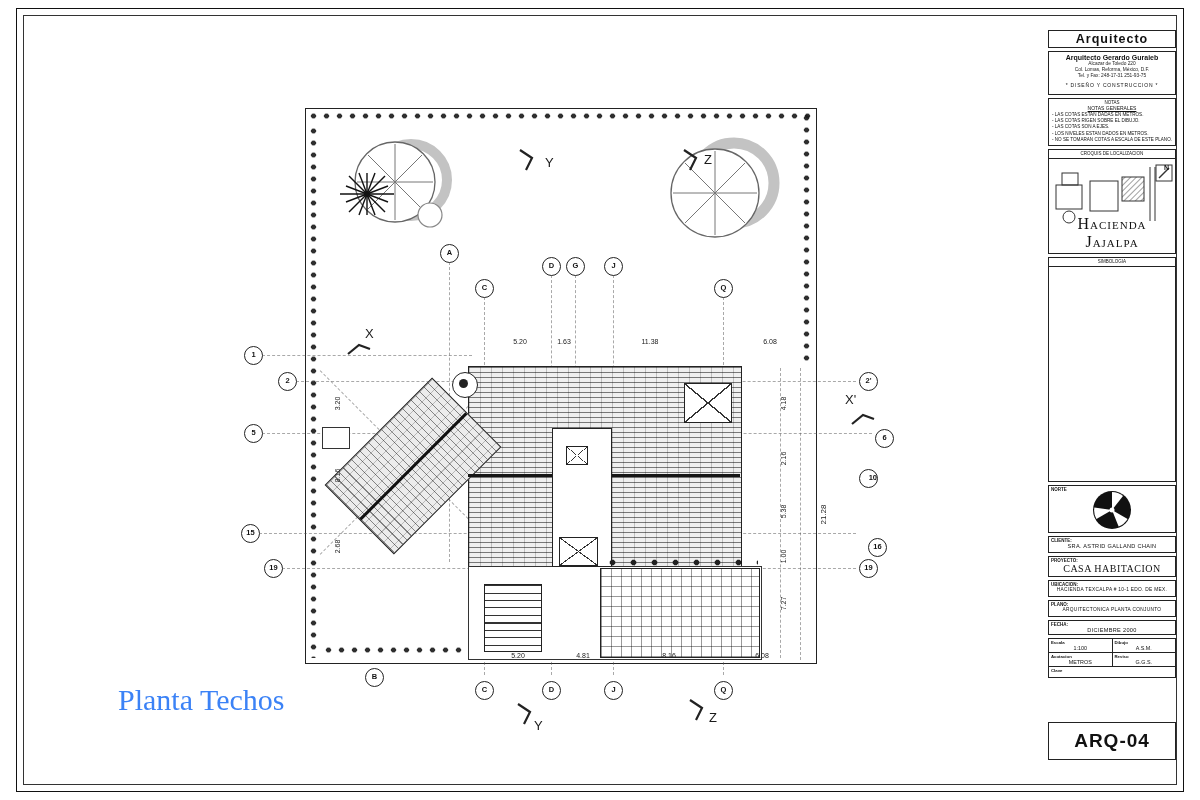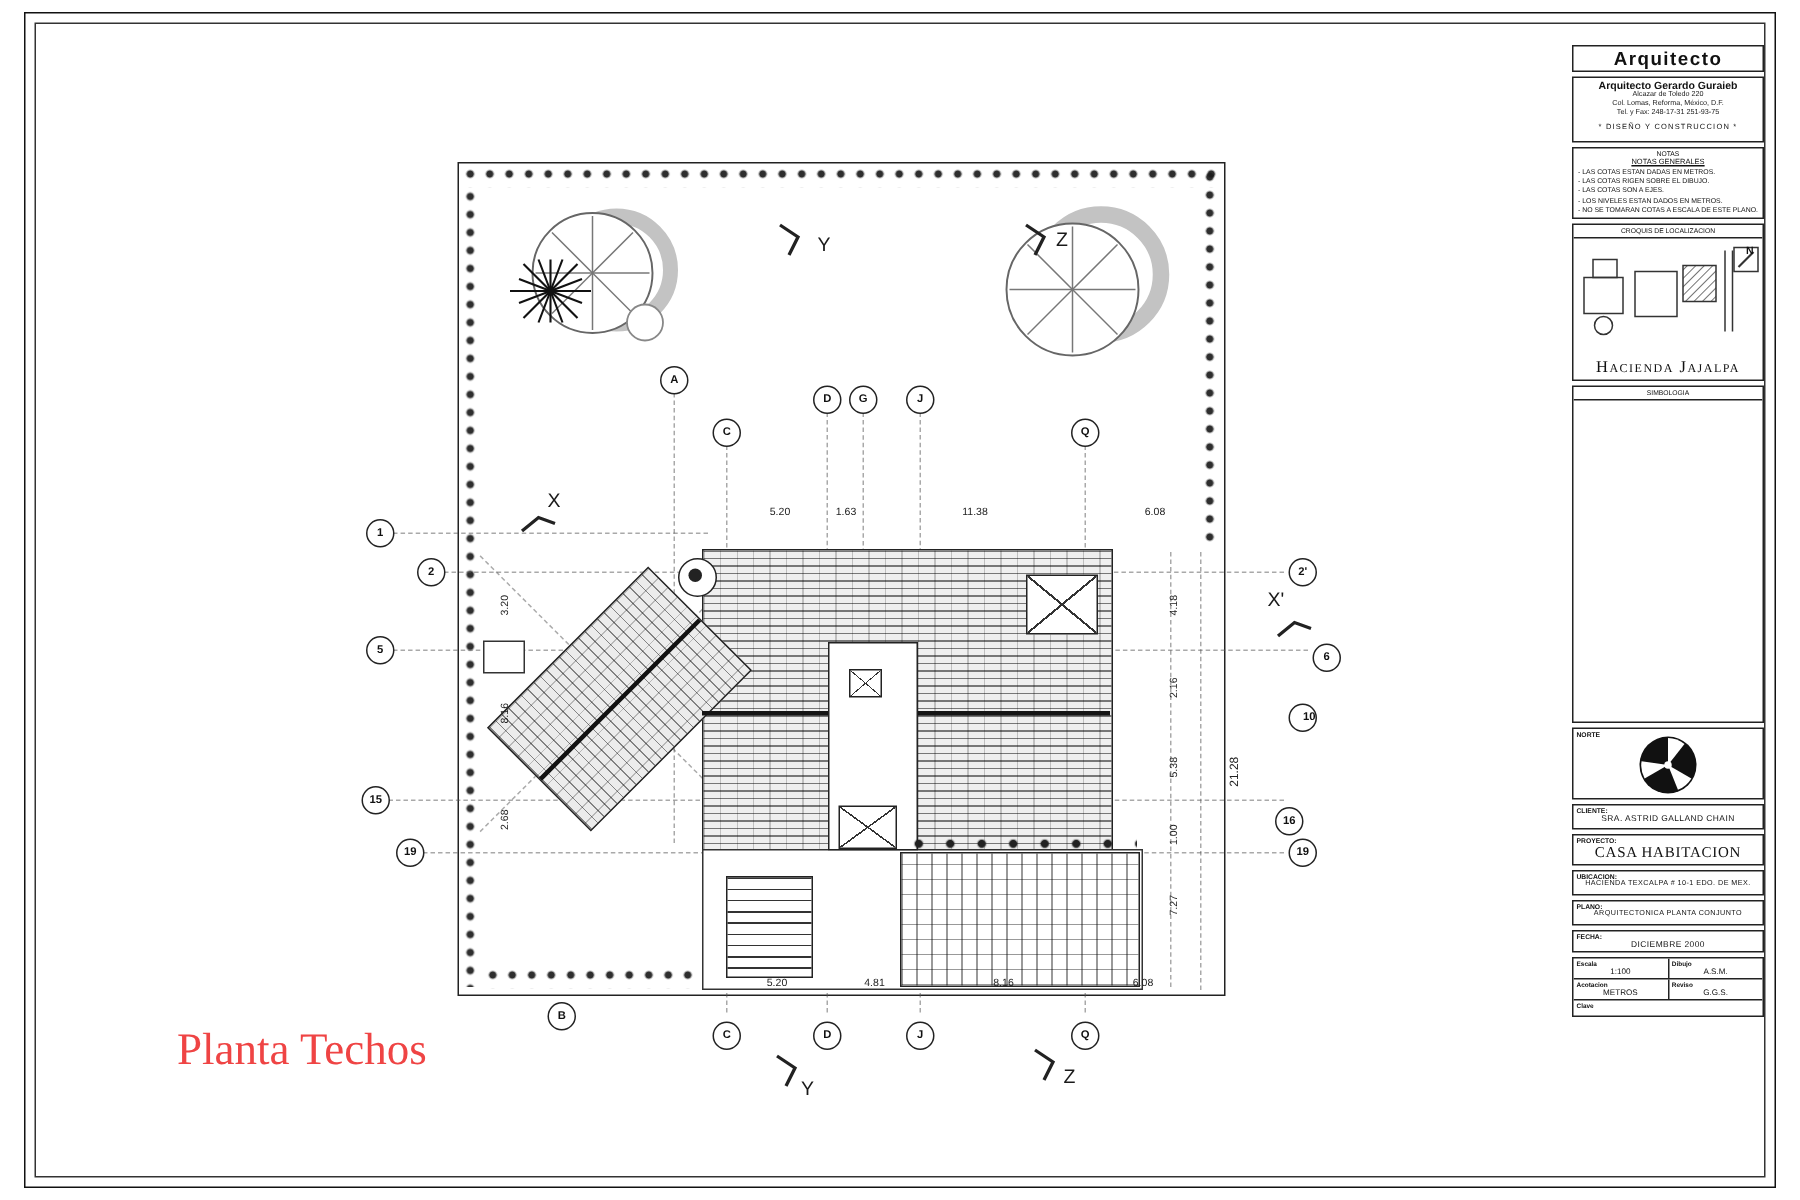--- a/index.html
+++ b/index.html
@@ -60,38 +60,38 @@
     background-image:repeating-linear-gradient(180deg,#333 0,#333 1px,transparent 1px,transparent 7.5px);
   }
   .pergola{
     position:absolute;left:600px;top:568px;width:158px;height:88px;border:1px solid #222;background:#fff;z-index:2;
     background-image:
       repeating-linear-gradient(0deg,rgba(0,0,0,.4) 0,rgba(0,0,0,.4) .8px,transparent .8px,transparent 10px),
       repeating-linear-gradient(90deg,rgba(0,0,0,.4) 0,rgba(0,0,0,.4) .8px,transparent .8px,transparent 10px);
   }
   .flower-row{position:absolute;left:602px;top:556px;width:156px;height:13px;background-image:radial-gradient(circle,#222 2.4px,rgba(0,0,0,.3) 2.8px,transparent 3.6px);background-size:21px 13px;z-index:4;}
   .wall-nib{position:absolute;left:322px;top:427px;width:26px;height:20px;border:1px solid #333;background:#fff;z-index:2;}
-  .plan-title{position:absolute;left:118px;top:683px;font-family:"Liberation Serif",serif;font-size:30px;color:#ef4444;}
+  .plan-title{position:absolute;left:118px;top:683px;font-family:"Liberation Serif",serif;font-size:30px;color:#3b82f6;}
 
   
   .titleblock{position:absolute;left:1048px;top:30px;width:128px;height:730px;display:flex;flex-direction:column;gap:3px;font-size:6px;}
   .tb-box{border:1px solid #222;background:#fff;position:relative;box-sizing:border-box;flex:none;overflow:hidden;}
   .tb-firm{height:18px;border-width:1.5px;display:flex;align-items:center;justify-content:center;font-size:12.5px;font-weight:600;letter-spacing:1px;}
   .tb-arch{height:44px;text-align:center;padding-top:2px;}
   .tb-arch .name{font-size:7px;font-weight:bold;}
   .tb-arch .addr{font-size:4.8px;color:#222;line-height:6px;}
   .tb-arch .tag{font-size:5px;letter-spacing:.8px;margin-top:3px;}
   .tb-notes{height:48px;padding:1px 3px;}
   .tb-notes .nh{font-size:4.5px;text-align:center;}
   .tb-notes .nsh{font-size:5px;text-align:center;text-decoration:underline;margin-bottom:1px;}
   .tb-notes .ni{font-size:4.6px;line-height:6.2px;color:#111;}
   .tb-croquis{height:105px;}
   .tb-croquis .ch{font-size:4.5px;text-align:center;border-bottom:1px solid #222;line-height:8px;}
   .croquis-n{position:absolute;right:6px;top:14px;font-size:7px;font-weight:bold;}
-  .croquis-cap{position:absolute;left:0;right:0;bottom:2px;text-align:center;font-family:"Liberation Serif",serif;font-variant:small-caps;font-size:11px;letter-spacing:1px;}
+  .croquis-cap{position:absolute;left:0;right:0;bottom:2px;text-align:center;font-family:"Liberation Serif",serif;font-variant:small-caps;font-size:16px;letter-spacing:1px;}
   .tb-simb{height:225px;}
   .tb-simb .sh{font-size:4.5px;text-align:center;line-height:8px;border-bottom:1px solid #222;}
   .tb-norte{height:48px;}
   .tb-norte .nl{position:absolute;left:2px;top:1px;font-size:4.5px;font-weight:bold;}
   .tb-norte svg{position:absolute;left:50%;top:52%;transform:translate(-50%,-50%);}
   .tb-field{padding:1px 2px;}
   .tb-label{display:block;font-size:4.5px;font-weight:bold;}
   .tb-value{text-align:center;font-size:5.6px;letter-spacing:.3px;}
   .tb-value.serif{font-family:"Liberation Serif",serif;font-size:10px;letter-spacing:.5px;}
   .tb-sign{height:30px;display:flex;align-items:center;}
@@ -207,21 +207,21 @@
   <div class="bubble" style="left:604px;top:257px;">J</div>
   <div class="bubble" style="left:714px;top:279px;">Q</div>
   <div class="bubble" style="left:244px;top:346px;">1</div>
   <div class="bubble" style="left:278px;top:372px;">2</div>
   <div class="bubble" style="left:244px;top:424px;">5</div>
   <div class="bubble" style="left:241px;top:524px;text-align:center;">15</div>
   <div class="bubble" style="left:264px;top:559px;">19</div>
   <div class="bubble" style="left:859px;top:372px;">2'</div>
   <div class="bubble" style="left:875px;top:429px;">6</div>
   <div class="bubble" style="left:859px;top:469px;text-align:right;">10</div>
-  <div class="bubble" style="left:850px;top:538px;">16</div>
+  <div class="bubble" style="left:868px;top:538px;">16</div>
   <div class="bubble" style="left:859px;top:559px;">19</div>
   <div class="bubble" style="left:365px;top:668px;">B</div>
   <div class="bubble" style="left:475px;top:681px;">C</div>
   <div class="bubble" style="left:542px;top:681px;">D</div>
   <div class="bubble" style="left:604px;top:681px;">J</div>
   <div class="bubble" style="left:714px;top:681px;">Q</div>
 
   <span class="section-label" style="left:365px;top:326px;">X</span>
   <span class="section-label" style="left:845px;top:392px;">X'</span>
   <span class="section-label" style="left:545px;top:155px;">Y</span>
@@ -372,13 +372,14 @@
         <div class="mv">G.G.S.</div>
       </div>
     </div>
     <div class="meta-row">
       <div class="meta-cell">
         <span class="ml">Clave</span>
       </div>
     </div>
   </div>
 
+  <div class="tb-box tb-arq">ARQ-04</div>
 </div>
 
 </body></html>

